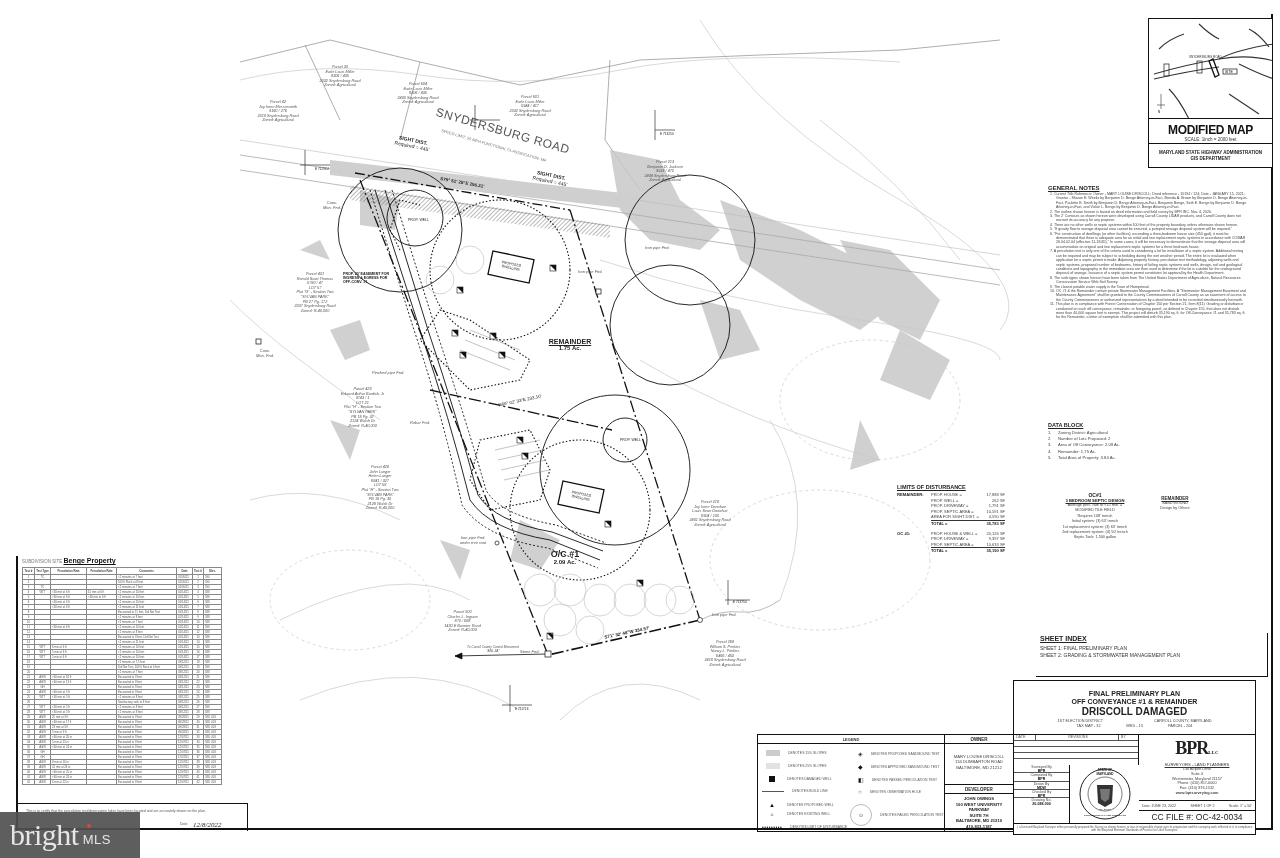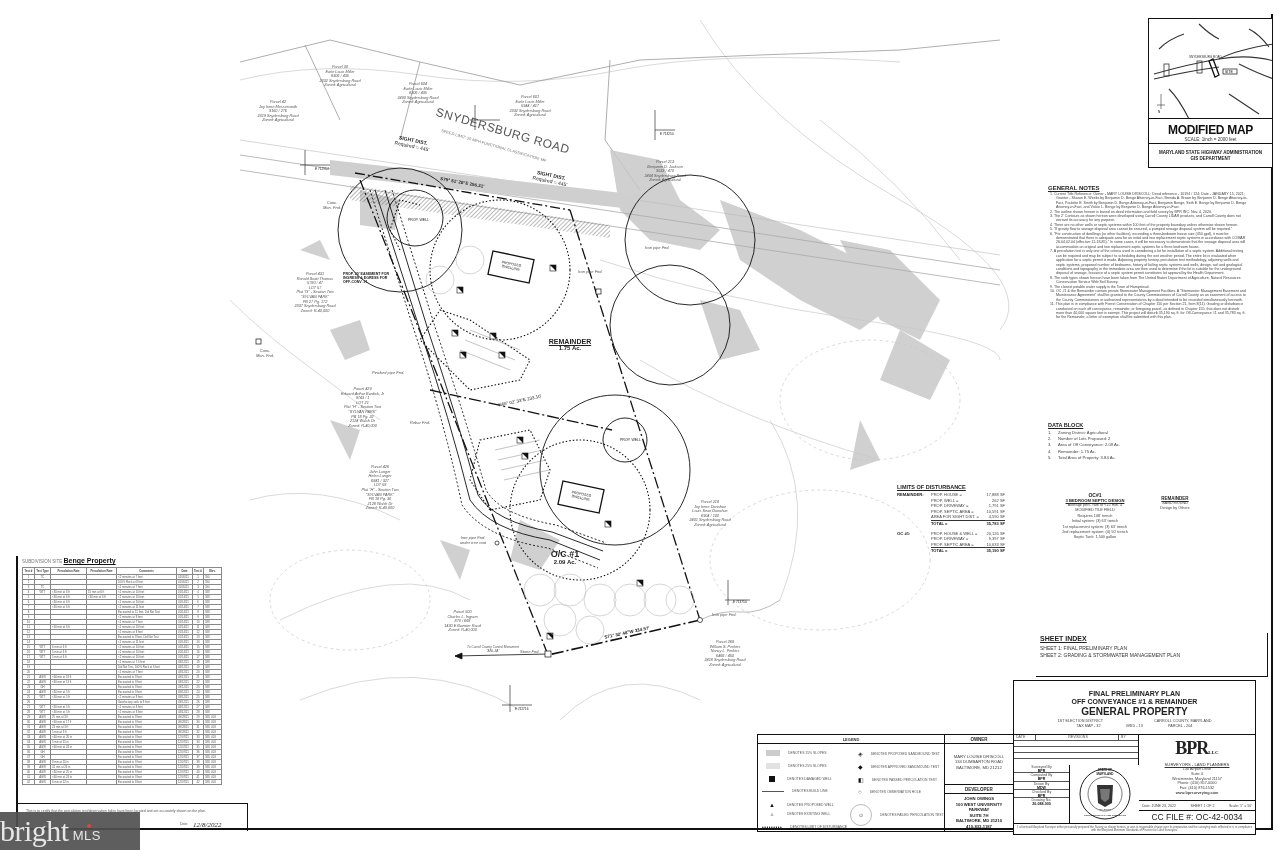--- a/index.html
+++ b/index.html
@@ -82,21 +82,21 @@
   .perc { left: 16px; top: 556px; width: 218px; height: 275px; border-left: 2px solid #111; }
   .perc .stitle { font-size: 4.5px; color:#777; padding-left:4px; padding-top:1px; }
   .perc .stitle b { font-size: 7px; color:#111; text-decoration: underline; }
   .perc table { border-collapse: collapse; margin-left: 4px; margin-top: 3px; }
   .perc td, .perc th { border: 0.5px solid #888; font-size: 2.8px; height: 4.8px; padding: 0 1px; color:#555; font-weight:normal; white-space:nowrap; overflow:hidden; }
   .perc th { height: 7px; font-weight:bold; color:#444; }
   .perc .certify { position:absolute; left:0; top:247px; width:230px; height:28px; border-top:1.5px solid #111; border-right:1.5px solid #111; font-size:3.5px; color:#555; padding:5px 8px; }
   .perc .sigline { position:absolute; left:175px; top:265px; font-family:"Liberation Serif", serif; font-style:italic; font-size:7px; color:#222; }
 
   
-  .bright { left: 0; top: 812px; width: 140px; height: 38px; background: rgba(80,80,80,0.92); display:flex; align-items:center; }
+  .bright { left: 0; top: 812px; width: 140px; height: 46px; background: rgba(80,80,80,0.92); display:flex; align-items:center; padding-left:10px; }
   .bright .b1 { font-family: "Liberation Serif", serif; font-size: 30px; color:#e6e6e6; letter-spacing:-0.5px; line-height:30px; }
   .bright .b2 { font-family: "Liberation Sans", sans-serif; font-size: 13px; color:#e6e6e6; margin-left:4px; margin-top:8px; letter-spacing:0.5px; }
   .bright .dot { position:absolute; left:87px; top:12px; width:4px; height:4px; border-radius:50%; background:#d8483b; }
 
   
   .road-name { left: 438px; top: 105px; font-size: 12px; font-weight:normal; color:#555; transform: rotate(16deg); transform-origin:left top; letter-spacing:0.5px; }
   .road-sub { left: 442px; top: 128px; font-size: 4px; color:#777; transform: rotate(16deg); transform-origin:left top; }
   .parcel { font-size: 3.8px; line-height: 4.6px; color:#555; text-align:center; font-style:italic; }
   .area-label { text-align:center; }
   .area-label .n { font-size: 7px; font-weight:bold; text-decoration: underline; color:#222; }
@@ -635,21 +635,21 @@
       <div>SUITE 7H</div>
       <div>BALTIMORE, MD 21210</div>
       <div>410-833-1187</div>
   </div>
 </div>
 
 <div class="abs title-block">
   <div class="tb-title">
     <div class="l1">FINAL PRELIMINARY PLAN</div>
     <div class="l2">OFF CONVEYANCE #1 &amp; REMAINDER</div>
-    <div class="l3">GENERAL PROPERTY</div>
+    <div class="l3">DRISCOLL DAMAGED</div>
     <div class="l4">
       <span>1ST ELECTION DISTRICT</span>
       <span>CARROLL COUNTY, MARYLAND</span>
     </div>
     <div class="l4" style="margin:0 50px;">
       <span>TAX MAP - 32</span>
       <span>GRID - 13</span>
       <span>PARCEL - 204</span>
     </div>
   </div>

